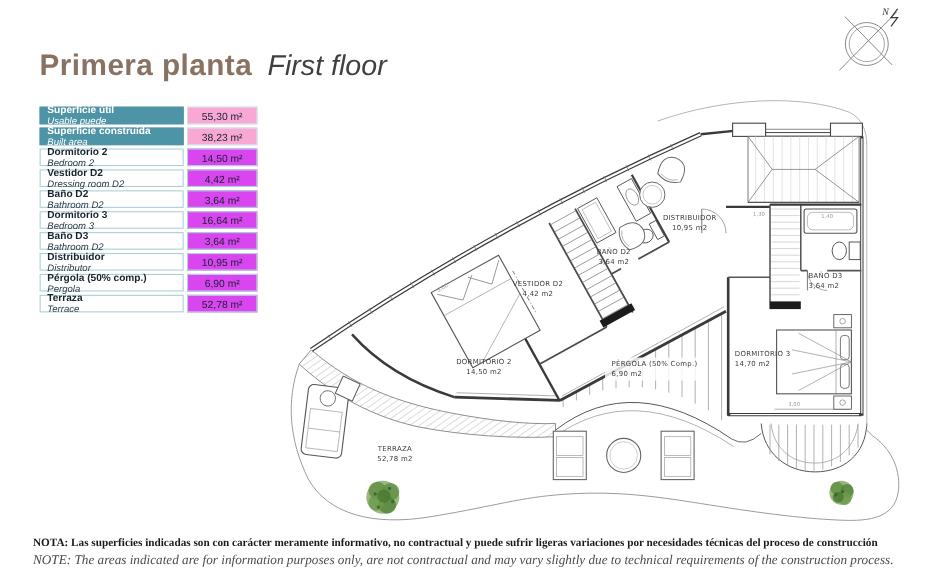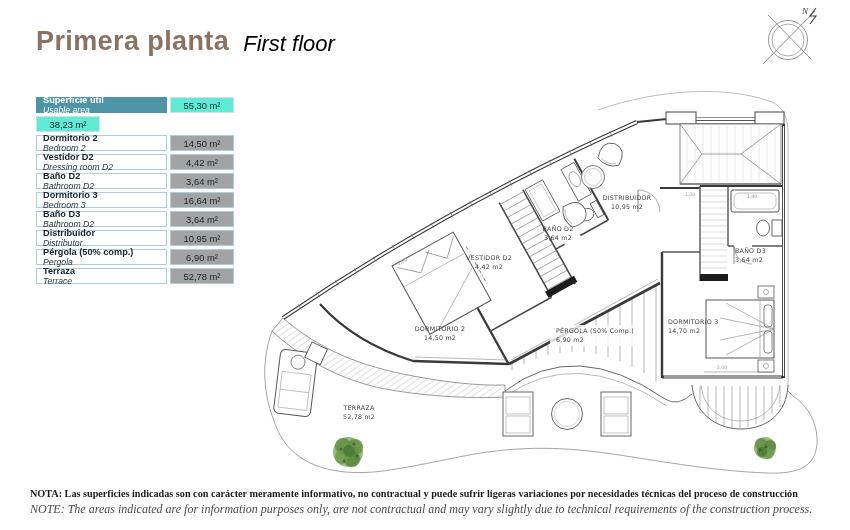--- a/index.html
+++ b/index.html
@@ -1,57 +1,61 @@
 <!DOCTYPE html>
 <html><head>
 <meta charset="utf-8">
 <style>
   html,body{margin:0;padding:0;background:#fff;}
   body{width:850px;height:530px;position:relative;overflow:hidden;
        font-family:"Liberation Sans",sans-serif;}
-  .title-row{position:absolute;left:36px;top:26px;display:flex;align-items:flex-end;gap:14px;}
+  .title-row{position:absolute;left:36px;top:44px;display:flex;align-items:center;gap:14px;}
   .title-es{font-size:27px;color:#8a7263;font-weight:600;letter-spacing:.4px;}
-  .title-en{font-size:22px;color:#000000;font-style:italic;font-weight:500;}
+  .title-en{font-size:26px;color:#404040;font-style:italic;font-weight:500;}
   #area-table{position:absolute;left:36px;top:97px;width:198px;display:flex;flex-direction:column;gap:3px;}
   .t-row{display:flex;gap:3px;height:16px;}
   .t-label{flex:1;background:#fff;border:1px solid #aecfd8;padding:1px 6px;
            display:flex;flex-direction:column;justify-content:center;}
-  .t-value{width:62px;background:#a3a3a3;border:1px solid #aecfd8;
+  .t-value{width:62px;background:#d946ef;border:1px solid #aecfd8;
            display:flex;align-items:center;justify-content:center;
            font-size:9.4px;color:#16222e;}
   .t-row .es{font-size:9.2px;font-weight:bold;color:#16222e;line-height:1.15;white-space:nowrap;}
   .t-row .en{font-size:8.7px;font-style:italic;color:#2a3a46;line-height:1.15;white-space:nowrap;}
   .t-row.hl .t-label{background:#4e94a7;border-color:#4e94a7;}
   .t-row.hl .es,.t-row.hl .en{color:#fff;}
-  .t-row.hl .t-value{background:#5eead4;border-color:#cfe0e8;}
+  .t-row.hl .t-value{background:#f9a8d4;border-color:#cfe0e8;}
   svg#plan{position:absolute;left:0;top:0;}
   .note{position:absolute;left:30px;top:488px;width:806px;font-family:Liberation Serif, serif;}
   .note-es{font-size:10.2px;font-weight:bold;color:#1b1b1b;}
   .note-en{font-size:12px;font-style:italic;color:#4a4a4a;margin-top:3px;}
   .plab{font-size:6.3px;fill:#3c3c3c;letter-spacing:.25px;font-family:"DejaVu Sans",sans-serif;}
   .dim{font-size:4.8px;fill:#9a9a9a;font-family:"DejaVu Sans",sans-serif;}
   .cN{font-family:"Liberation Serif",serif;font-style:italic;font-size:9px;fill:#333;}
 </style>
 </head>
 <body>
 
 <div class="title-row">
   <span class="title-es">Primera planta</span>
   <span class="title-en">First floor</span>
 </div>
 
 <div id="area-table">
     <div class="t-row hl">
       <div class="t-label">
         <div class="es">Superficie útil</div>
-        <div class="en">Usable area</div>
+        <div class="en">Usable puede</div>
       </div>
       <div class="t-value">55,30 m²</div>
     </div>
     <div class="t-row hl">
+      <div class="t-label">
+        <div class="es">Superficie construida</div>
+        <div class="en">Built area</div>
+      </div>
       <div class="t-value">38,23 m²</div>
     </div>
     <div class="t-row">
       <div class="t-label">
         <div class="es">Dormitorio 2</div>
         <div class="en">Bedroom 2</div>
       </div>
       <div class="t-value">14,50 m²</div>
     </div>
     <div class="t-row">

